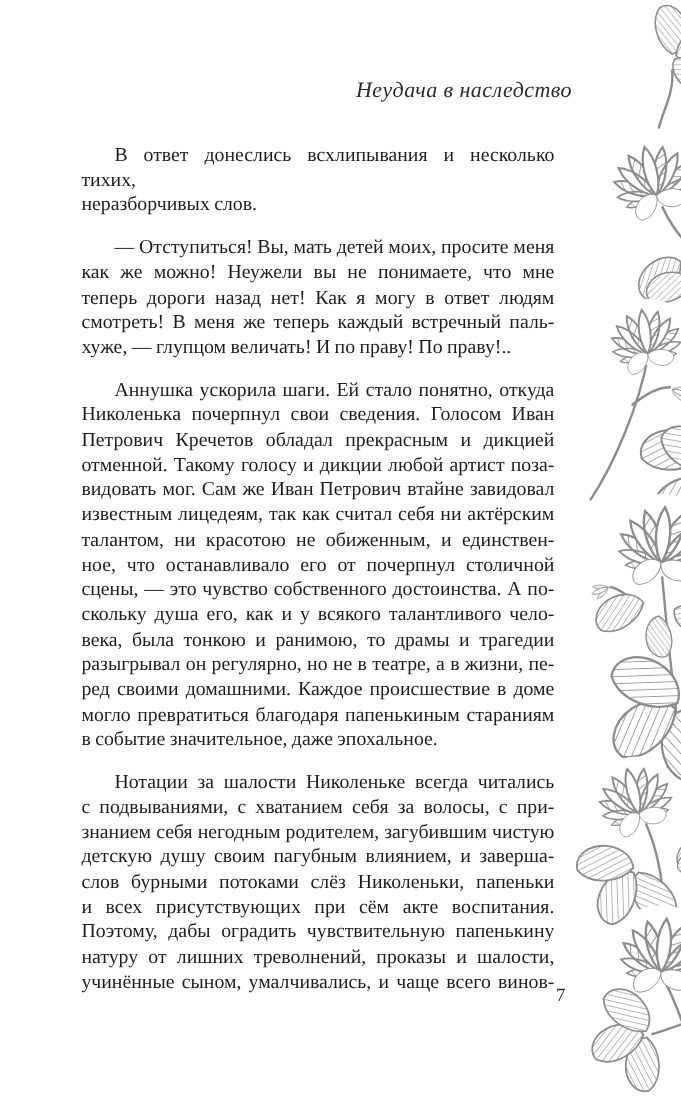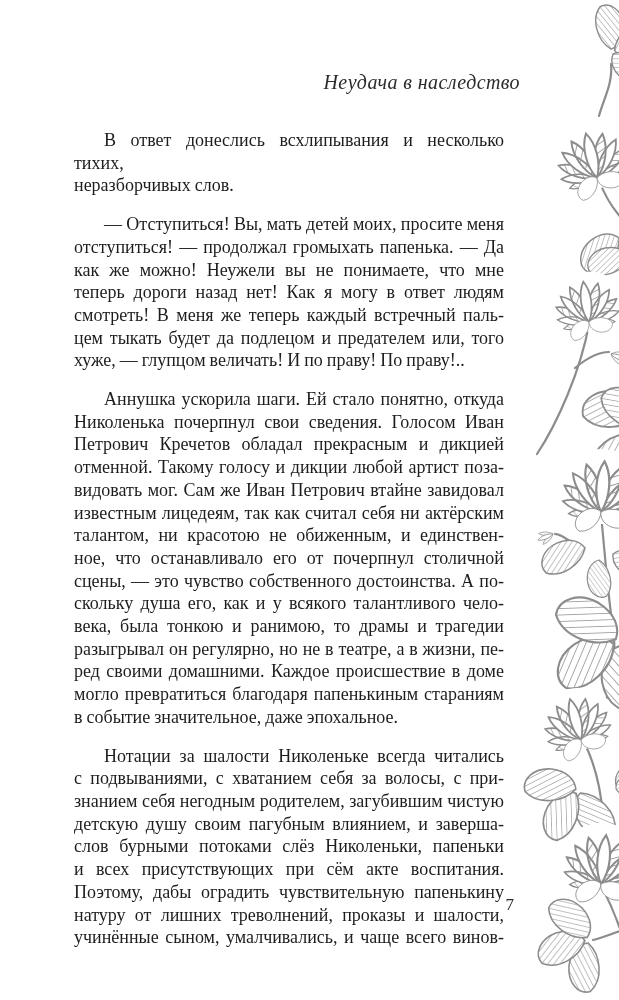--- a/index.html
+++ b/index.html
@@ -126,25 +126,23 @@
 
   <div class="running-header">Неудача в наследство</div>
 
   <div class="text-column" id="text-column">
       <div class="para">
         <div class="line first">В ответ донеслись всхлипывания и несколько тихих,</div>
         <div class="line endline">неразборчивых слов.</div>
       </div>
       <div class="para">
         <div class="line first">— Отступиться! Вы, мать детей моих, просите меня</div>
-        <div class="line">отступиться! — продолжал громыхать папенька. — Да</div>
         <div class="line">как же можно! Неужели вы не понимаете, что мне</div>
         <div class="line">теперь дороги назад нет! Как я могу в ответ людям</div>
         <div class="line">смотреть! В меня же теперь каждый встречный паль-</div>
-        <div class="line">цем тыкать будет да подлецом и предателем или, того</div>
         <div class="line endline">хуже, — глупцом величать! И по праву! По праву!..</div>
       </div>
       <div class="para">
         <div class="line first">Аннушка ускорила шаги. Ей стало понятно, откуда</div>
         <div class="line">Николенька почерпнул свои сведения. Голосом Иван</div>
         <div class="line">Петрович Кречетов обладал прекрасным и дикцией</div>
         <div class="line">отменной. Такому голосу и дикции любой артист поза-</div>
         <div class="line">видовать мог. Сам же Иван Петрович втайне завидовал</div>
         <div class="line">известным лицедеям, так как считал себя ни актёрским</div>
         <div class="line">талантом, ни красотою не обиженным, и единствен-</div>

